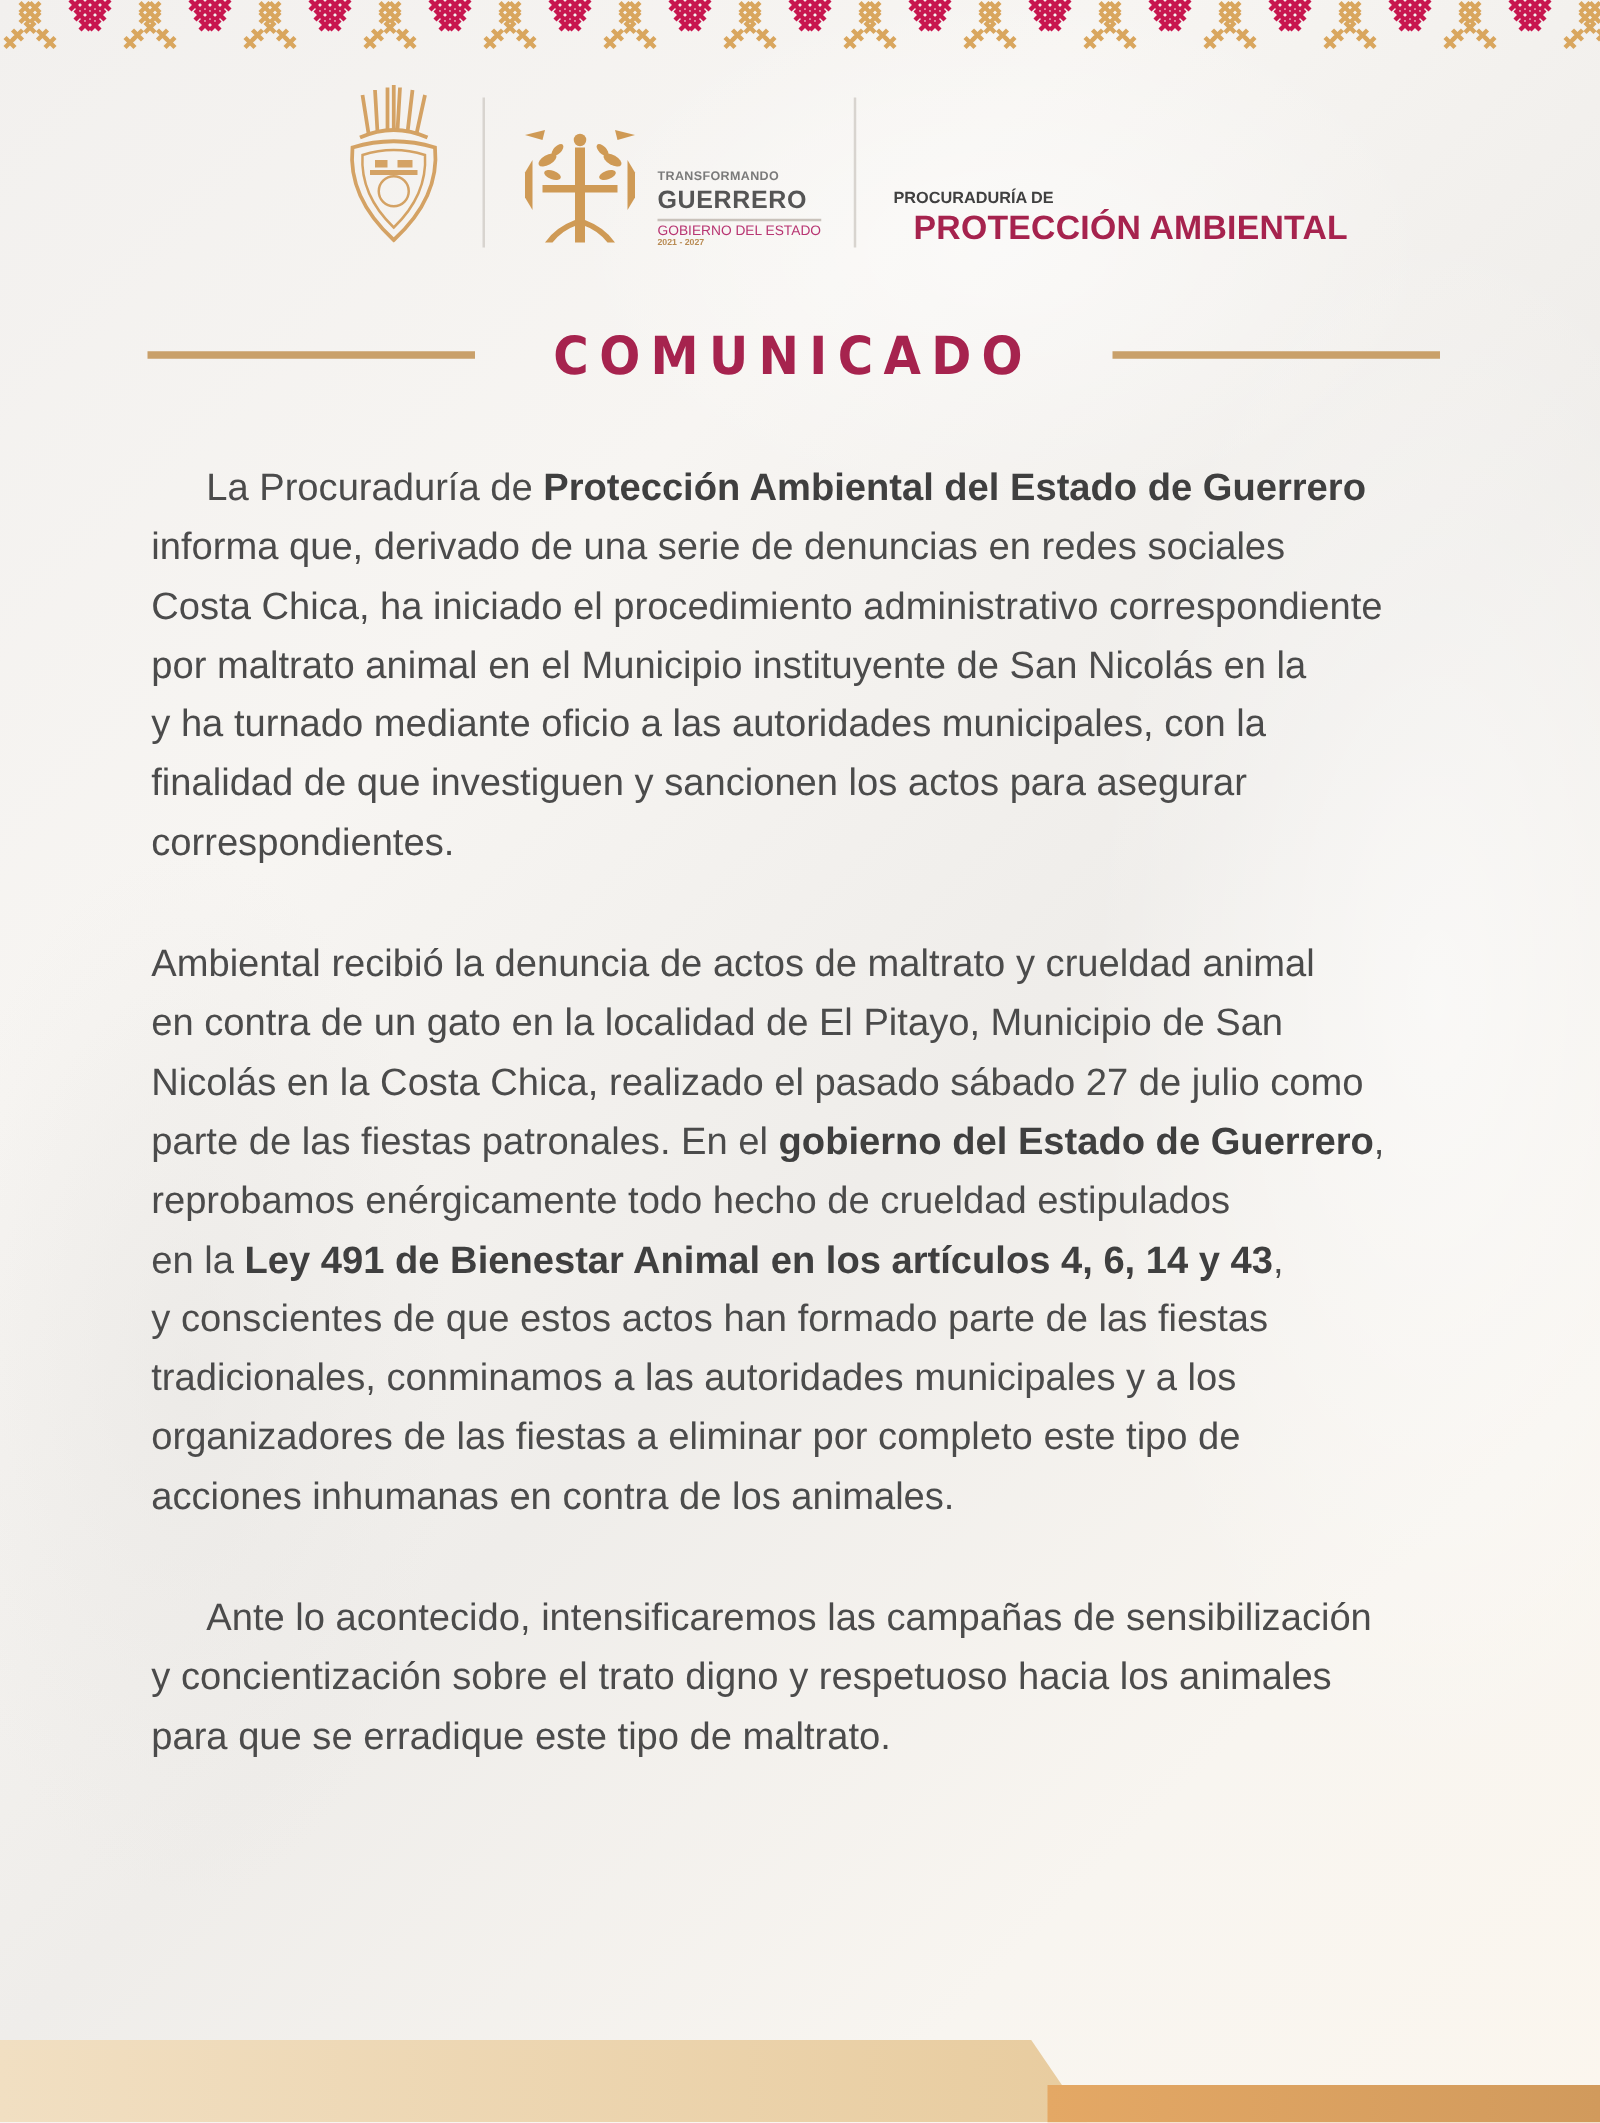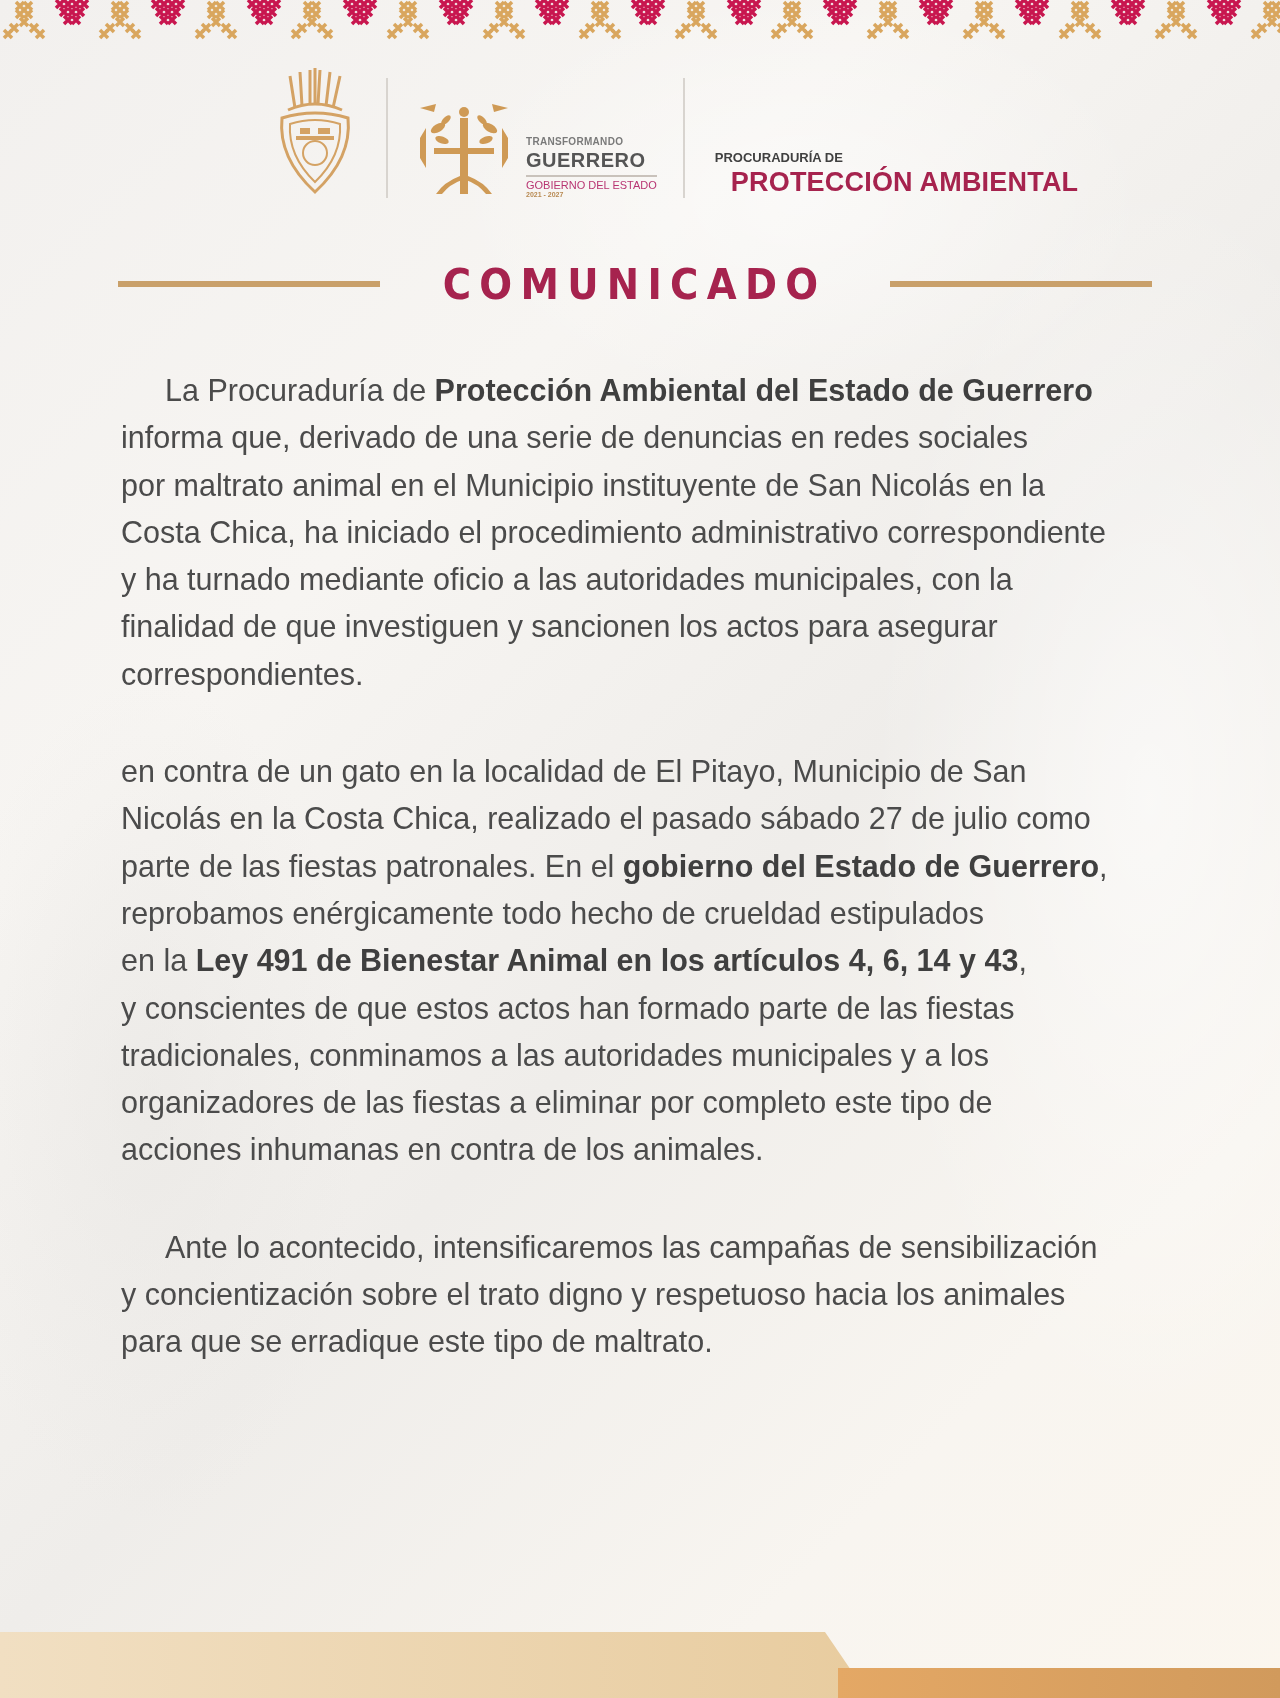--- a/index.html
+++ b/index.html
@@ -446,27 +446,28 @@
 <div class="title-row">
   <div class="title-line left"></div>
   <span class="title-text">COMUNICADO</span>
   <div class="title-line right"></div>
 </div>
 
 <div class="content" id="content">
     <div class="para" style="text-indent: 0px;">
       <span class="line" style="padding-left: 44px;"><span>La Procuraduría de </span><b>Protección Ambiental del Estado de Guerrero</b></span>
       <span class="line"><span>informa que, derivado de una serie de denuncias en redes sociales</span></span>
+      <span class="line"><span>Costa Chica, ha iniciado el procedimiento administrativo correspondiente</span></span>
       <span class="line"><span>por maltrato animal en el Municipio instituyente de San Nicolás en la</span></span>
-      <span class="line"><span>Costa Chica, ha iniciado el procedimiento administrativo correspondiente</span></span>
       <span class="line"><span>y ha turnado mediante oficio a las autoridades municipales, con la</span></span>
       <span class="line"><span>finalidad de que investiguen y sancionen los actos para asegurar</span></span>
       <span class="line"><span>correspondientes.</span></span>
     </div>
     <div class="para" style="text-indent: 0px;">
+      <span class="line"><span>Ambiental recibió la denuncia de actos de maltrato y crueldad animal</span></span>
       <span class="line"><span>en contra de un gato en la localidad de El Pitayo, Municipio de San</span></span>
       <span class="line"><span>Nicolás en la Costa Chica, realizado el pasado sábado 27 de julio como</span></span>
       <span class="line"><span>parte de las fiestas patronales. En el </span><b>gobierno del Estado de Guerrero</b><span>,</span></span>
       <span class="line"><span>reprobamos enérgicamente todo hecho de crueldad estipulados</span></span>
       <span class="line"><span>en la </span><b>Ley 491 de Bienestar Animal en los artículos 4, 6, 14 y 43</b><span>,</span></span>
       <span class="line"><span>y conscientes de que estos actos han formado parte de las fiestas</span></span>
       <span class="line"><span>tradicionales, conminamos a las autoridades municipales y a los</span></span>
       <span class="line"><span>organizadores de las fiestas a eliminar por completo este tipo de</span></span>
       <span class="line"><span>acciones inhumanas en contra de los animales.</span></span>
     </div>

